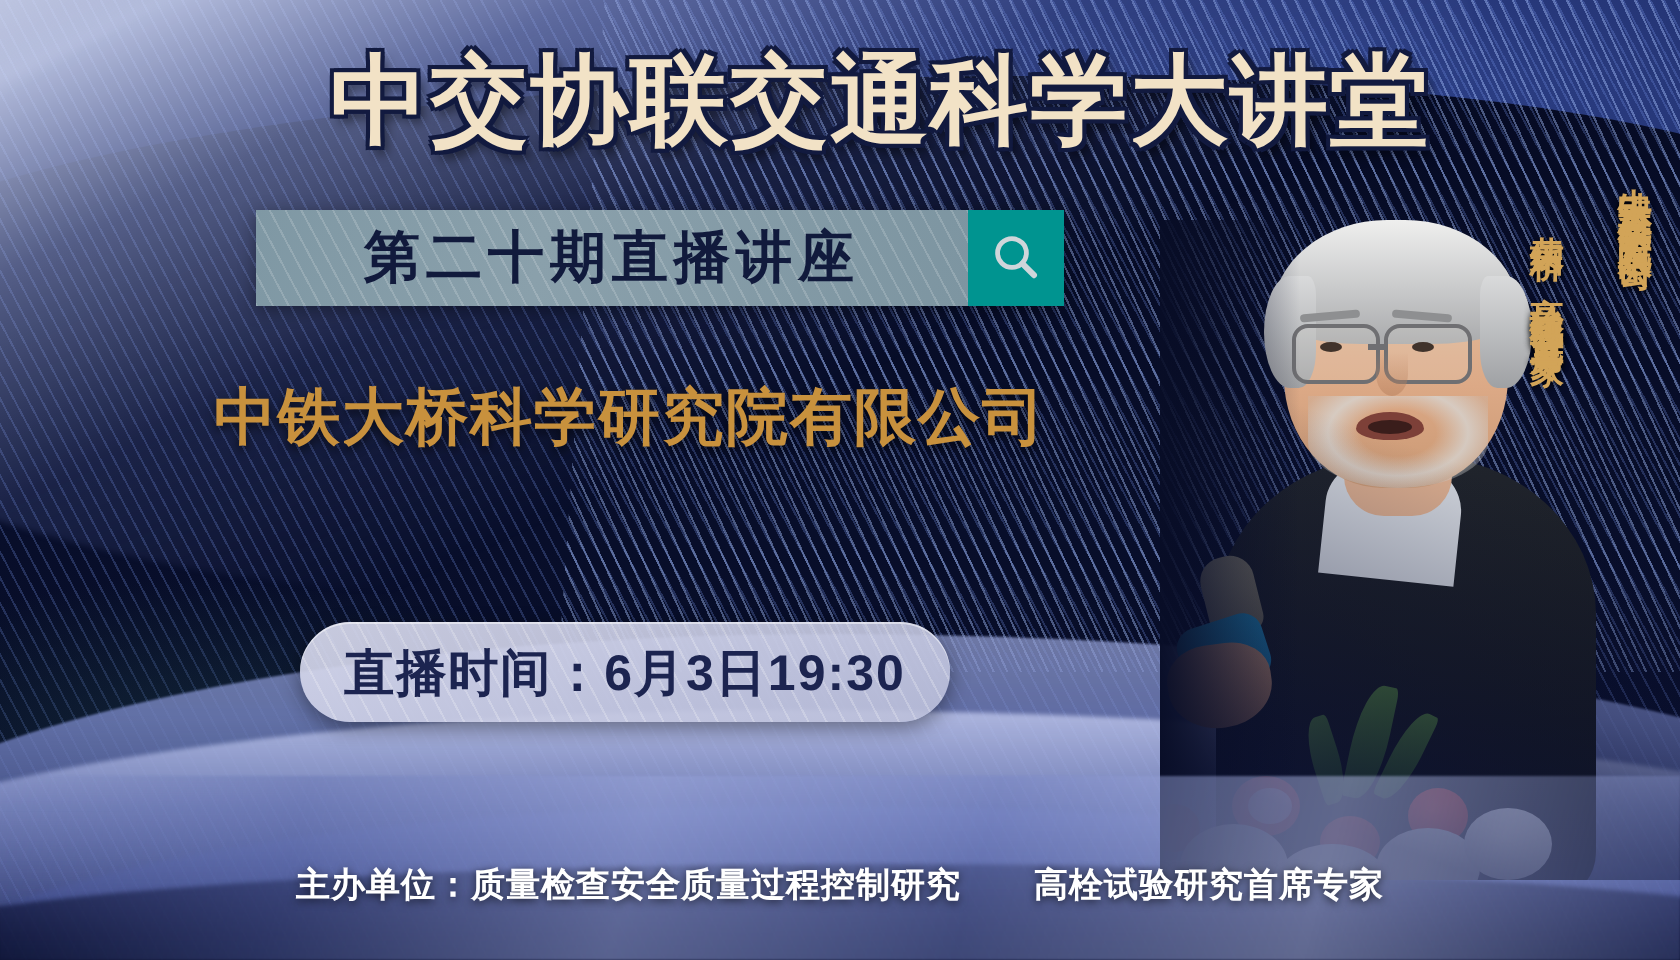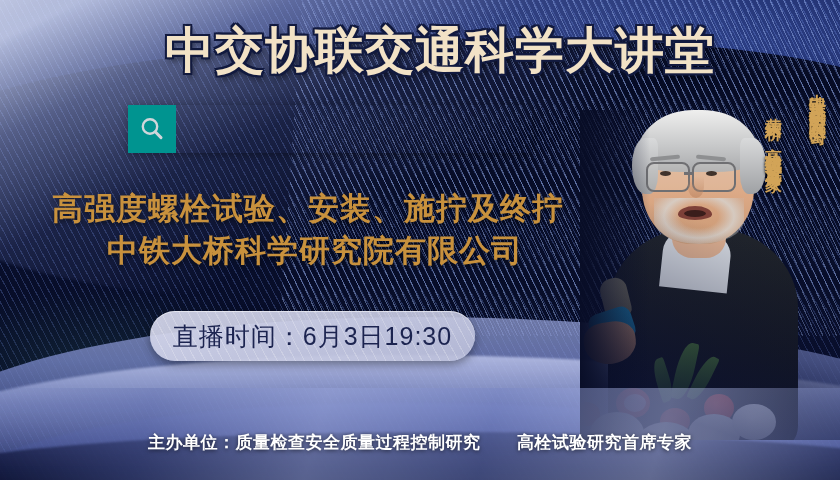--- a/index.html
+++ b/index.html
@@ -247,21 +247,21 @@
     display:flex;align-items:center;justify-content:center;overflow:hidden;
     box-shadow:0 3px 10px rgba(0,0,0,.4), inset 0 1px 0 rgba(255,255,255,.5);
   }
   .time-pill::after{
     content:"";position:absolute;inset:0;
     background-image:repeating-linear-gradient(62deg,
        rgba(255,255,255,0.22) 0px,rgba(255,255,255,0.22) 1px,
        rgba(0,0,0,0) 1px,rgba(0,0,0,0) 8px);
   }
   .time-text{
-    position:relative;z-index:2;color:#1c2450;font-size:25px;font-weight:400;letter-spacing:1px;
+    position:relative;z-index:2;color:#1c2450;font-size:25px;font-weight:700;letter-spacing:1px;
   }
 
   
   .vtext{
     position:absolute;writing-mode:vertical-rl;text-orientation:upright;
     color:#d2a458;font-size:17px;font-weight:700;letter-spacing:3px;line-height:1.1;
     text-shadow:0 1px 3px rgba(0,0,0,.7);
   }
   .vtext.org{right:14px;top:80px;}
   .vtext.person{right:58px;top:104px;}
@@ -341,30 +341,32 @@
       <div class="flw" style="left:60px;top:48px;width:22px;height:18px;background:radial-gradient(circle at 40% 40%,#f2c4cd,#d2909f);"></div>
     </div>
 
     <div class="portrait-fade"></div>
     <div class="portrait-leftfade"></div>
   </div>
 
   <div class="title">中交协联交通科学大讲堂</div>
 
   <div class="sub-band">
+    <div class="sub-band-main">
+      <span class="sub-text">第二十期直播讲座</span>
+    </div>
     <div class="sub-search">
       <svg width="26" height="26" viewBox="0 0 26 26">
         <circle cx="11" cy="10.5" r="7.2" fill="none" stroke="#cfd6da" stroke-width="2.4"></circle>
         <line x1="16.2" y1="15.8" x2="22" y2="21.6" stroke="#cfd6da" stroke-width="3" stroke-linecap="round"></line>
       </svg>
     </div>
   </div>
 
   <div class="headline">
-    <div class="l1">高强度螺栓试验、安装、施拧及终拧</div>
     <div class="l2">中铁大桥科学研究院有限公司</div>
   </div>
 
   <div class="time-pill">
     <span class="time-text">直播时间：6月3日19:30</span>
   </div>
 
   <div class="vtext org">中铁大桥科学研究院有限公司</div>
   <div class="vtext person">黄绍桥  高栓试验研究首席专家</div>
 

